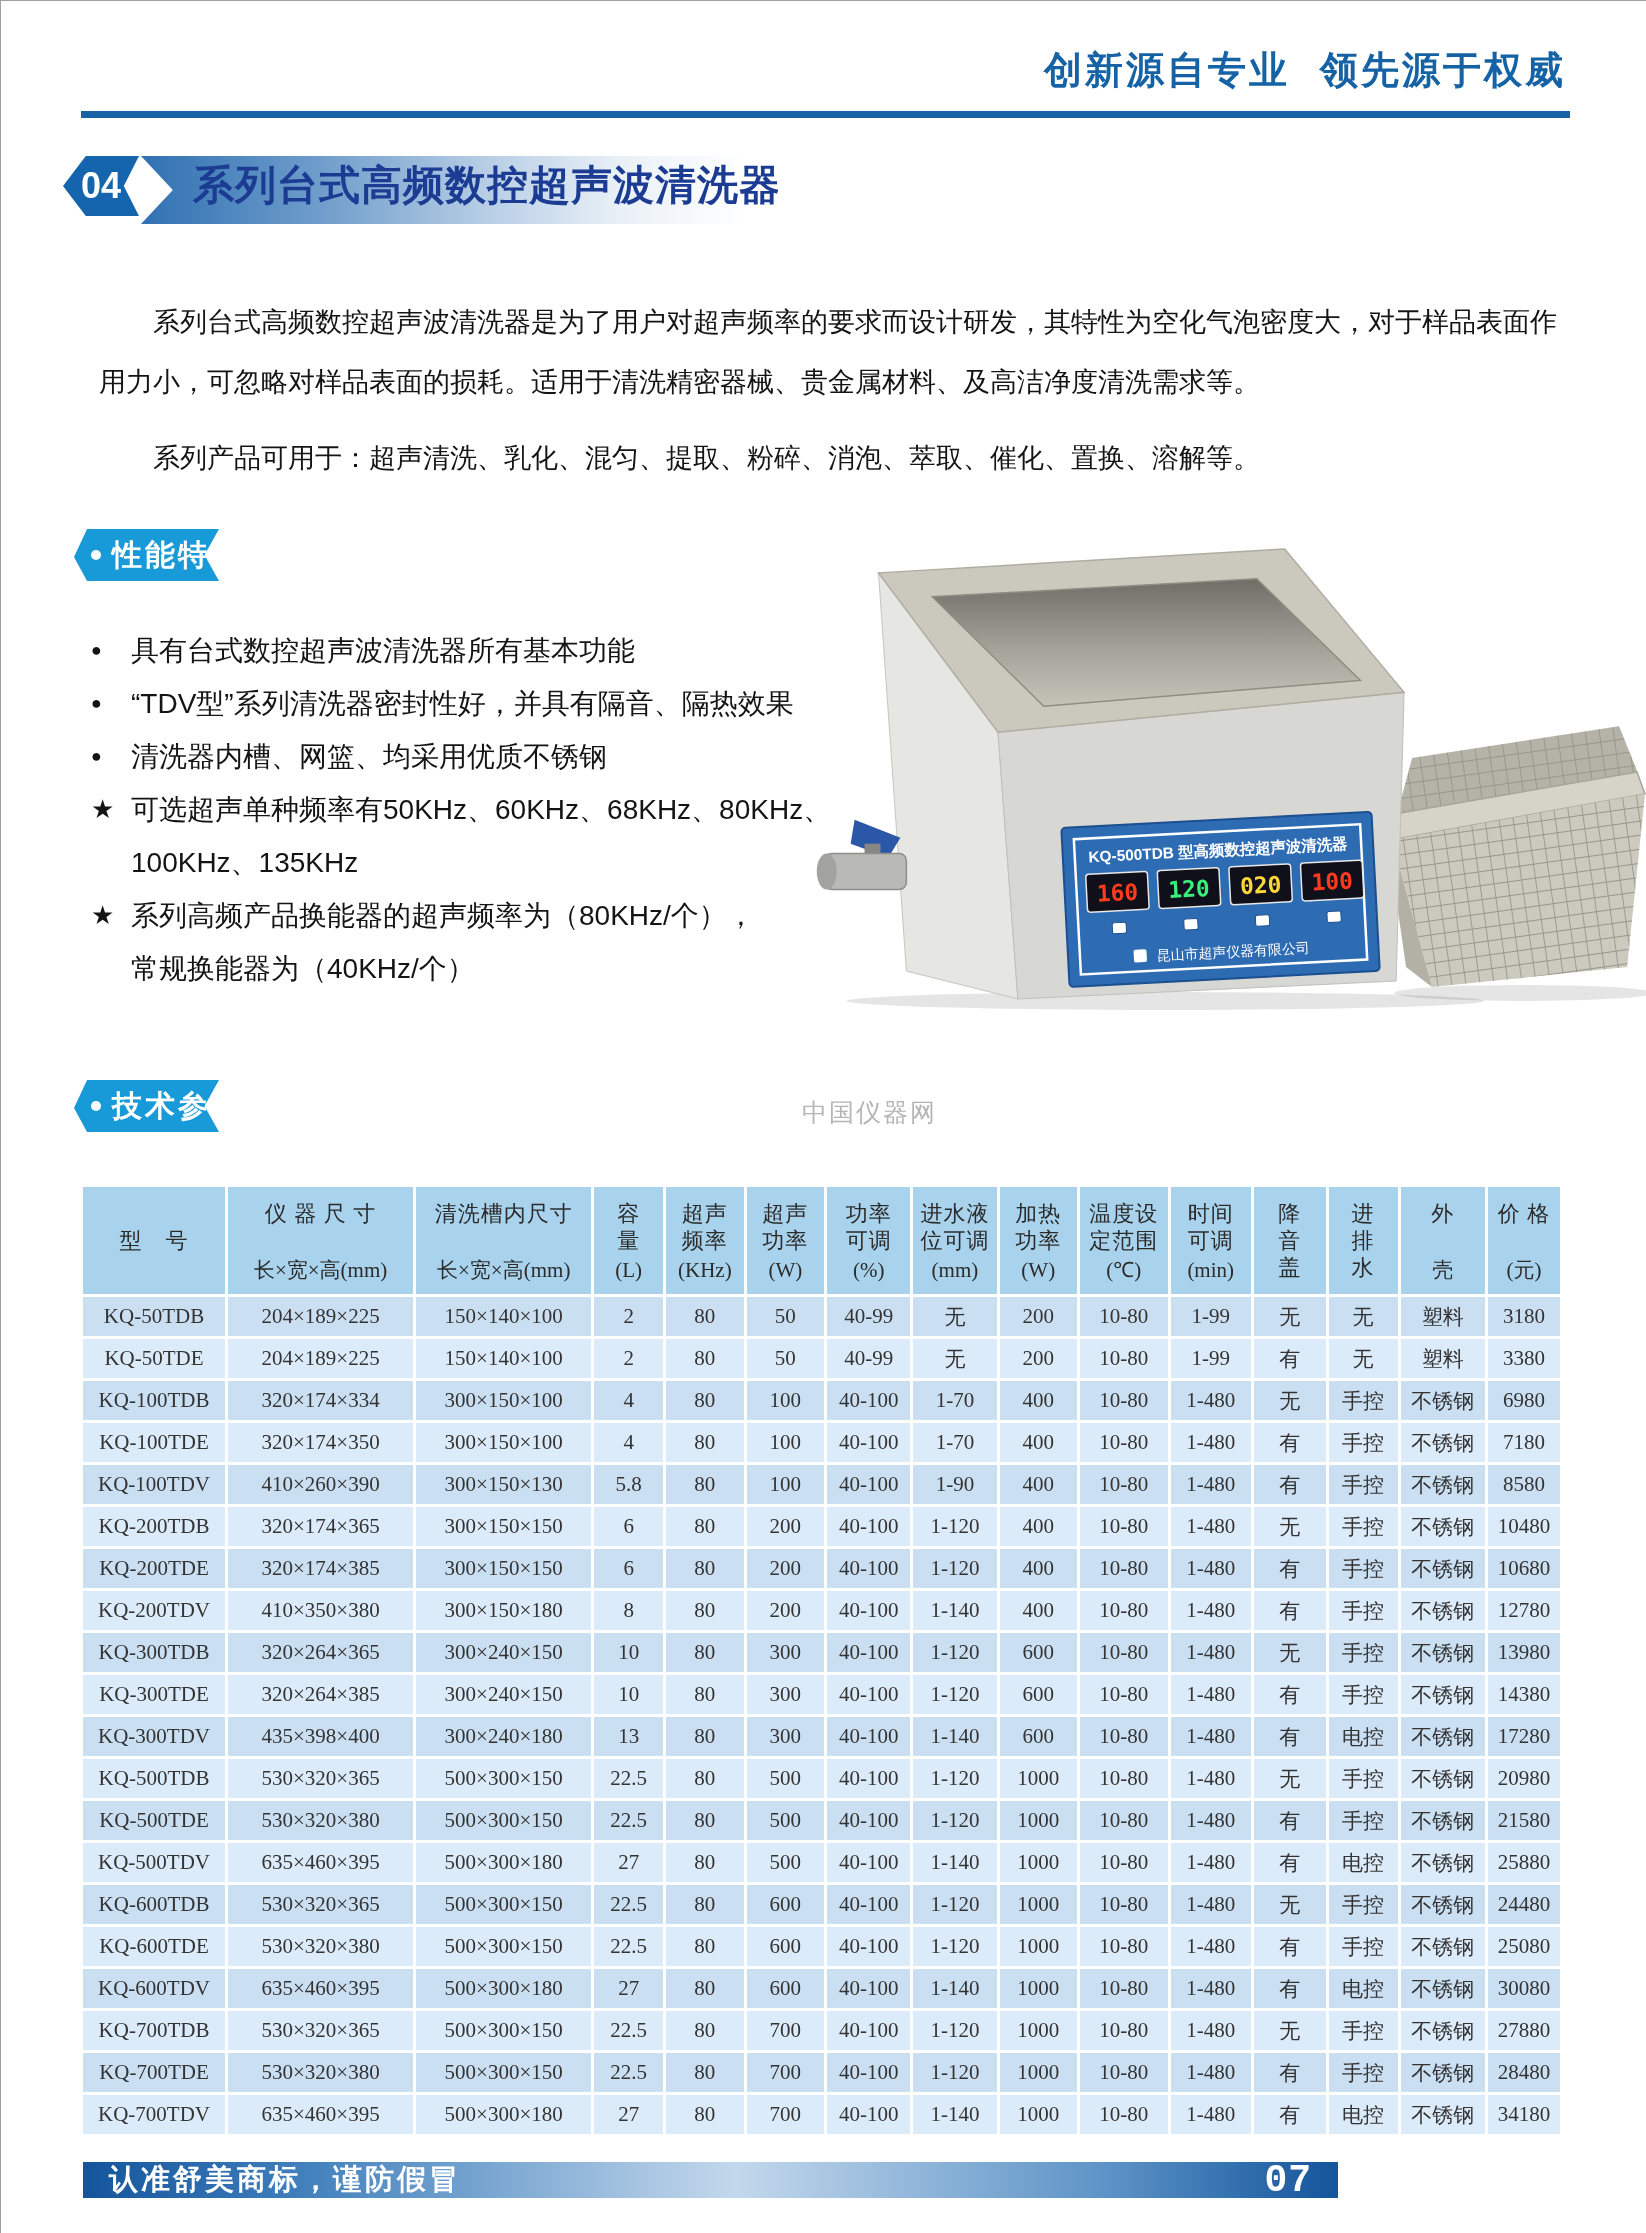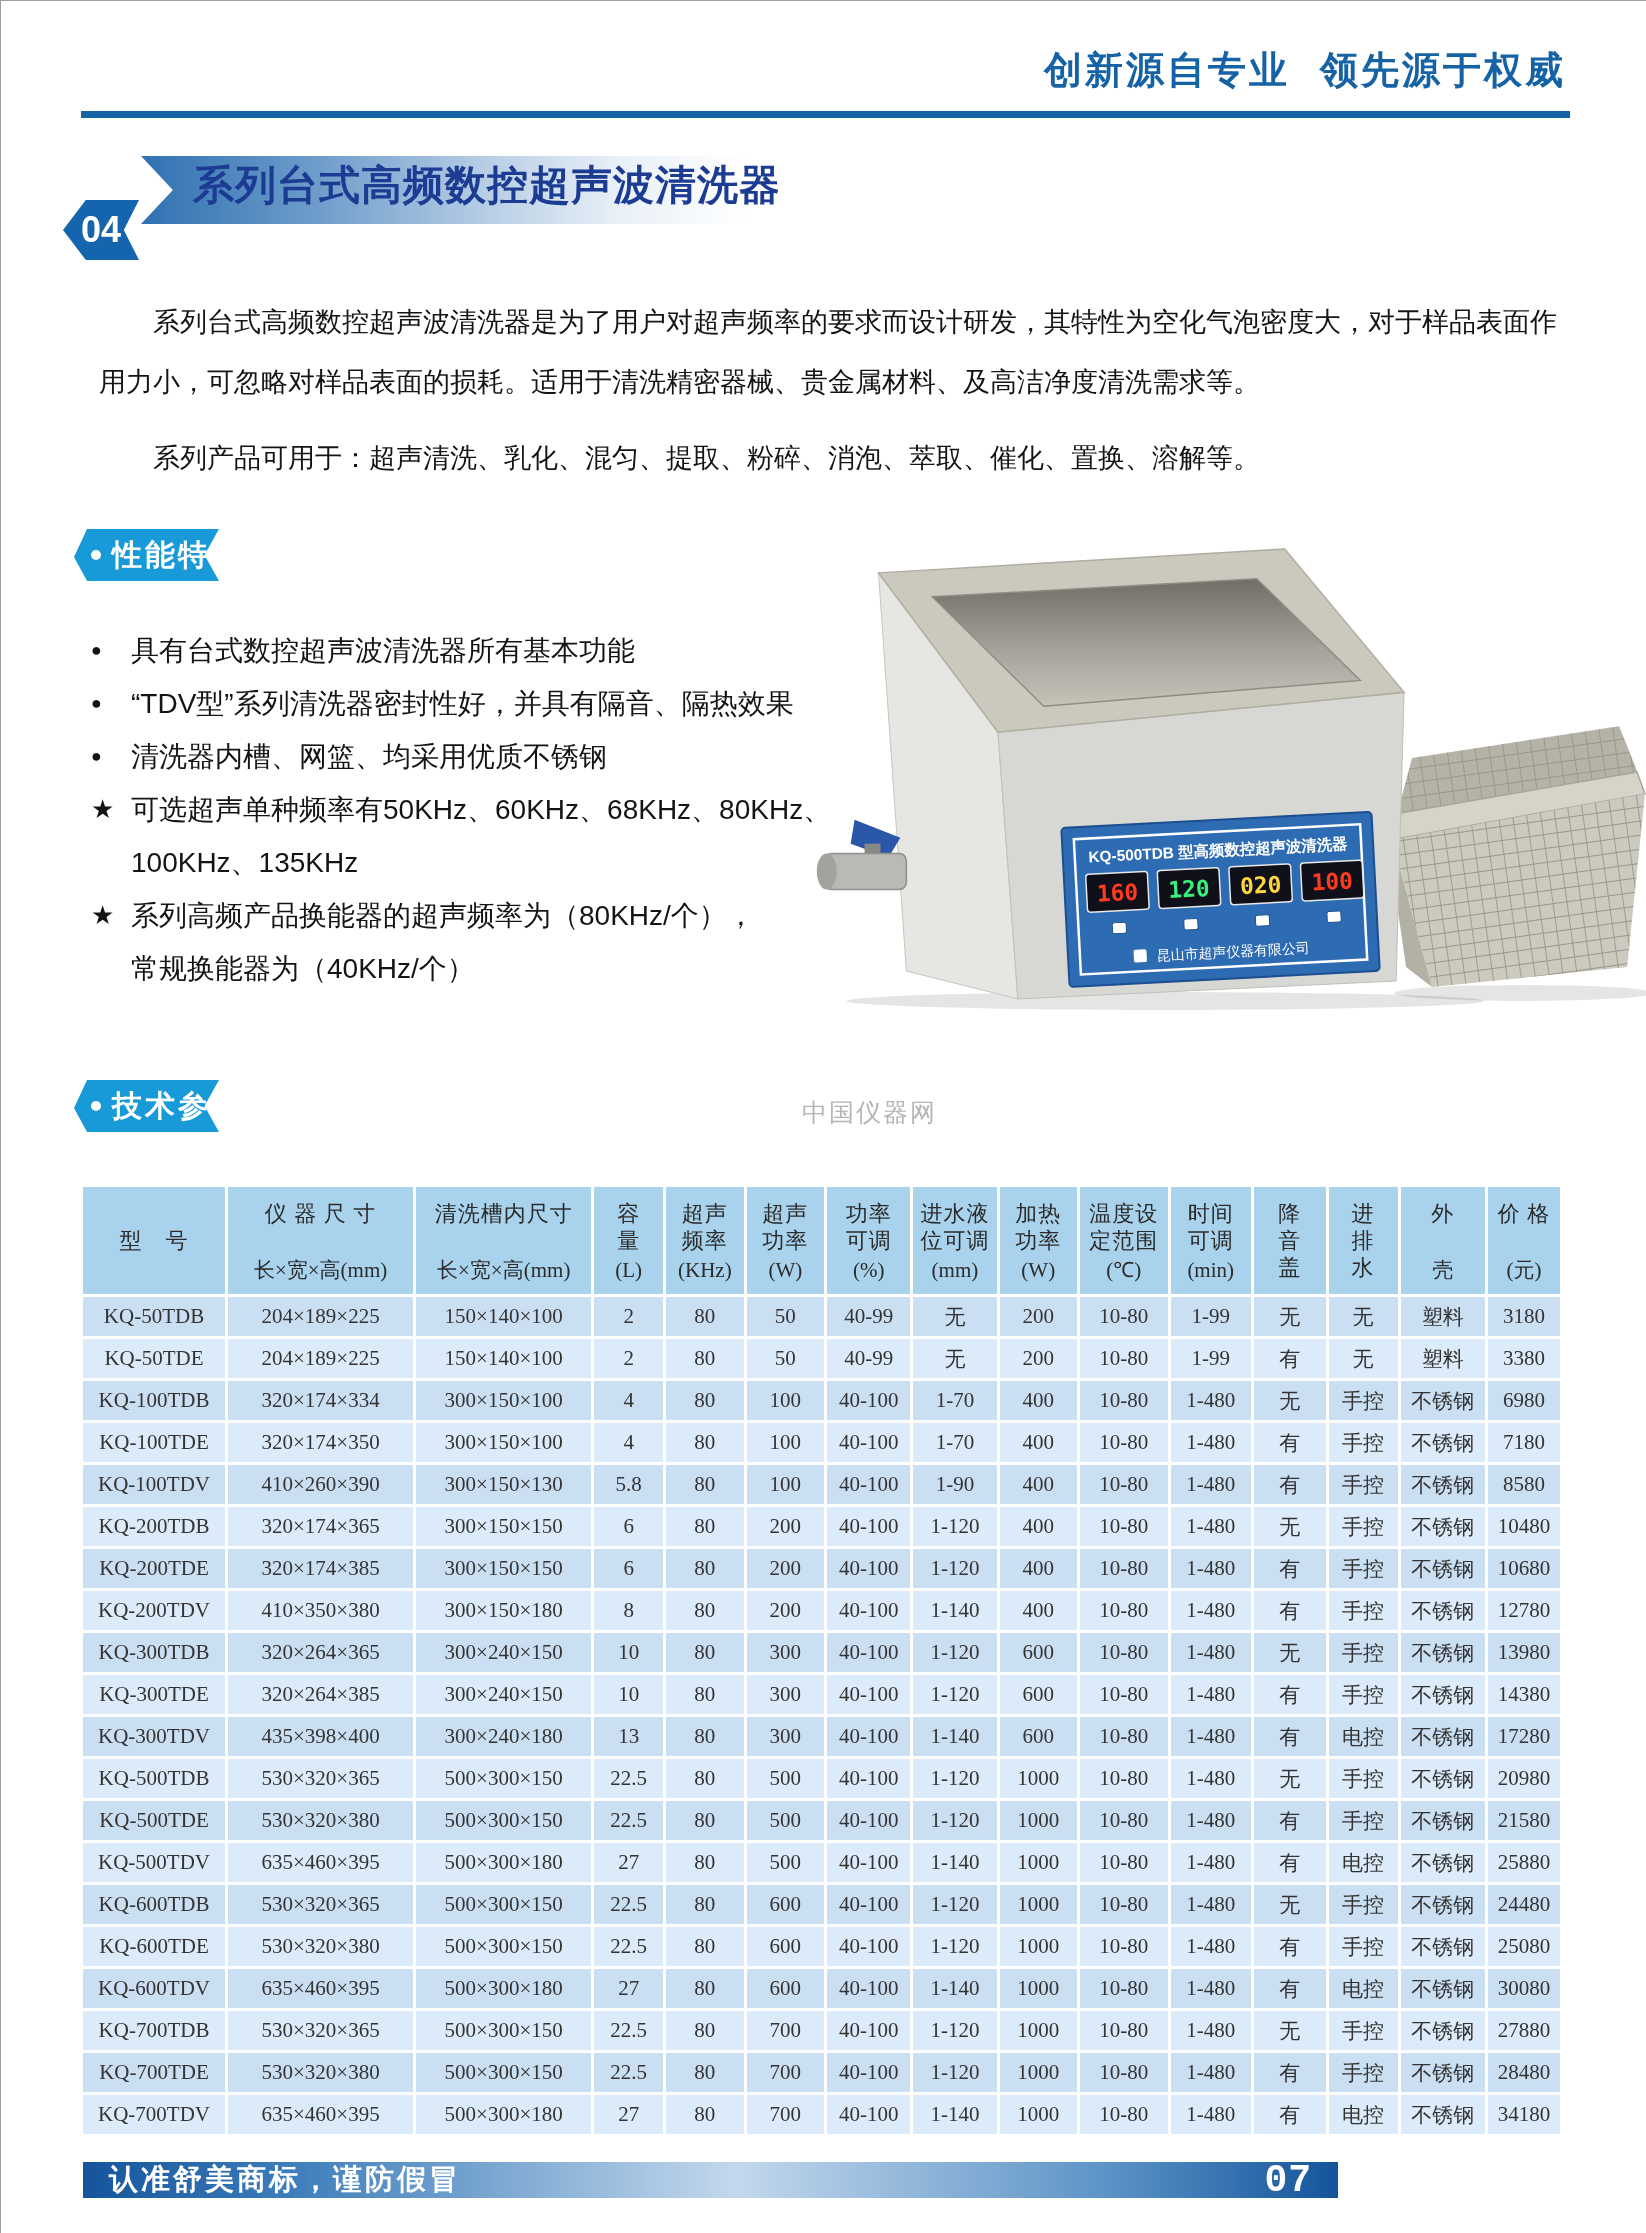--- a/index.html
+++ b/index.html
@@ -7,21 +7,21 @@
         border:1px solid #9f9f9f;overflow:hidden;font-family:"Liberation Sans",sans-serif;}
 
   
   .slogan{position:absolute;top:44px;right:80px;display:flex;gap:30px;
           color:#1563a5;font-size:38px;font-weight:bold;letter-spacing:3px;}
   .rule{position:absolute;left:80px;top:110px;width:1489px;height:7px;background:#1563a5;}
 
   
   .sec-chevron{position:absolute;left:62px;top:155px;width:76px;height:60px;background:#1465ad;
                clip-path:polygon(30% 0,100% 0,80% 50%,100% 100%,30% 100%,0 50%);
-               color:#fff;font-size:36px;font-weight:bold;text-align:center;line-height:60px;margin-top:44px;}
+               color:#fff;font-size:36px;font-weight:bold;text-align:center;line-height:60px;}
   .sec-band{position:absolute;left:140px;top:155px;width:637px;height:68px;
             clip-path:polygon(0 0,100% 0,100% 100%,0 100%,5% 50%);
             background:linear-gradient(90deg,#3071b2 0%,#6f9dcb 28%,#b9cfe6 55%,#e9f0f7 75%,#ffffff 95%);}
   .sec-band span{display:block;padding-left:52px;line-height:59px;font-size:41px;font-weight:bold;
                  color:#1b3c92;letter-spacing:1px;white-space:nowrap;}
 
   
   .intro{position:absolute;left:82px;top:275px;width:1504px;font-size:27px;line-height:60px;color:#141414;}
   .intro p{margin:16px;text-indent:2em;}
 

